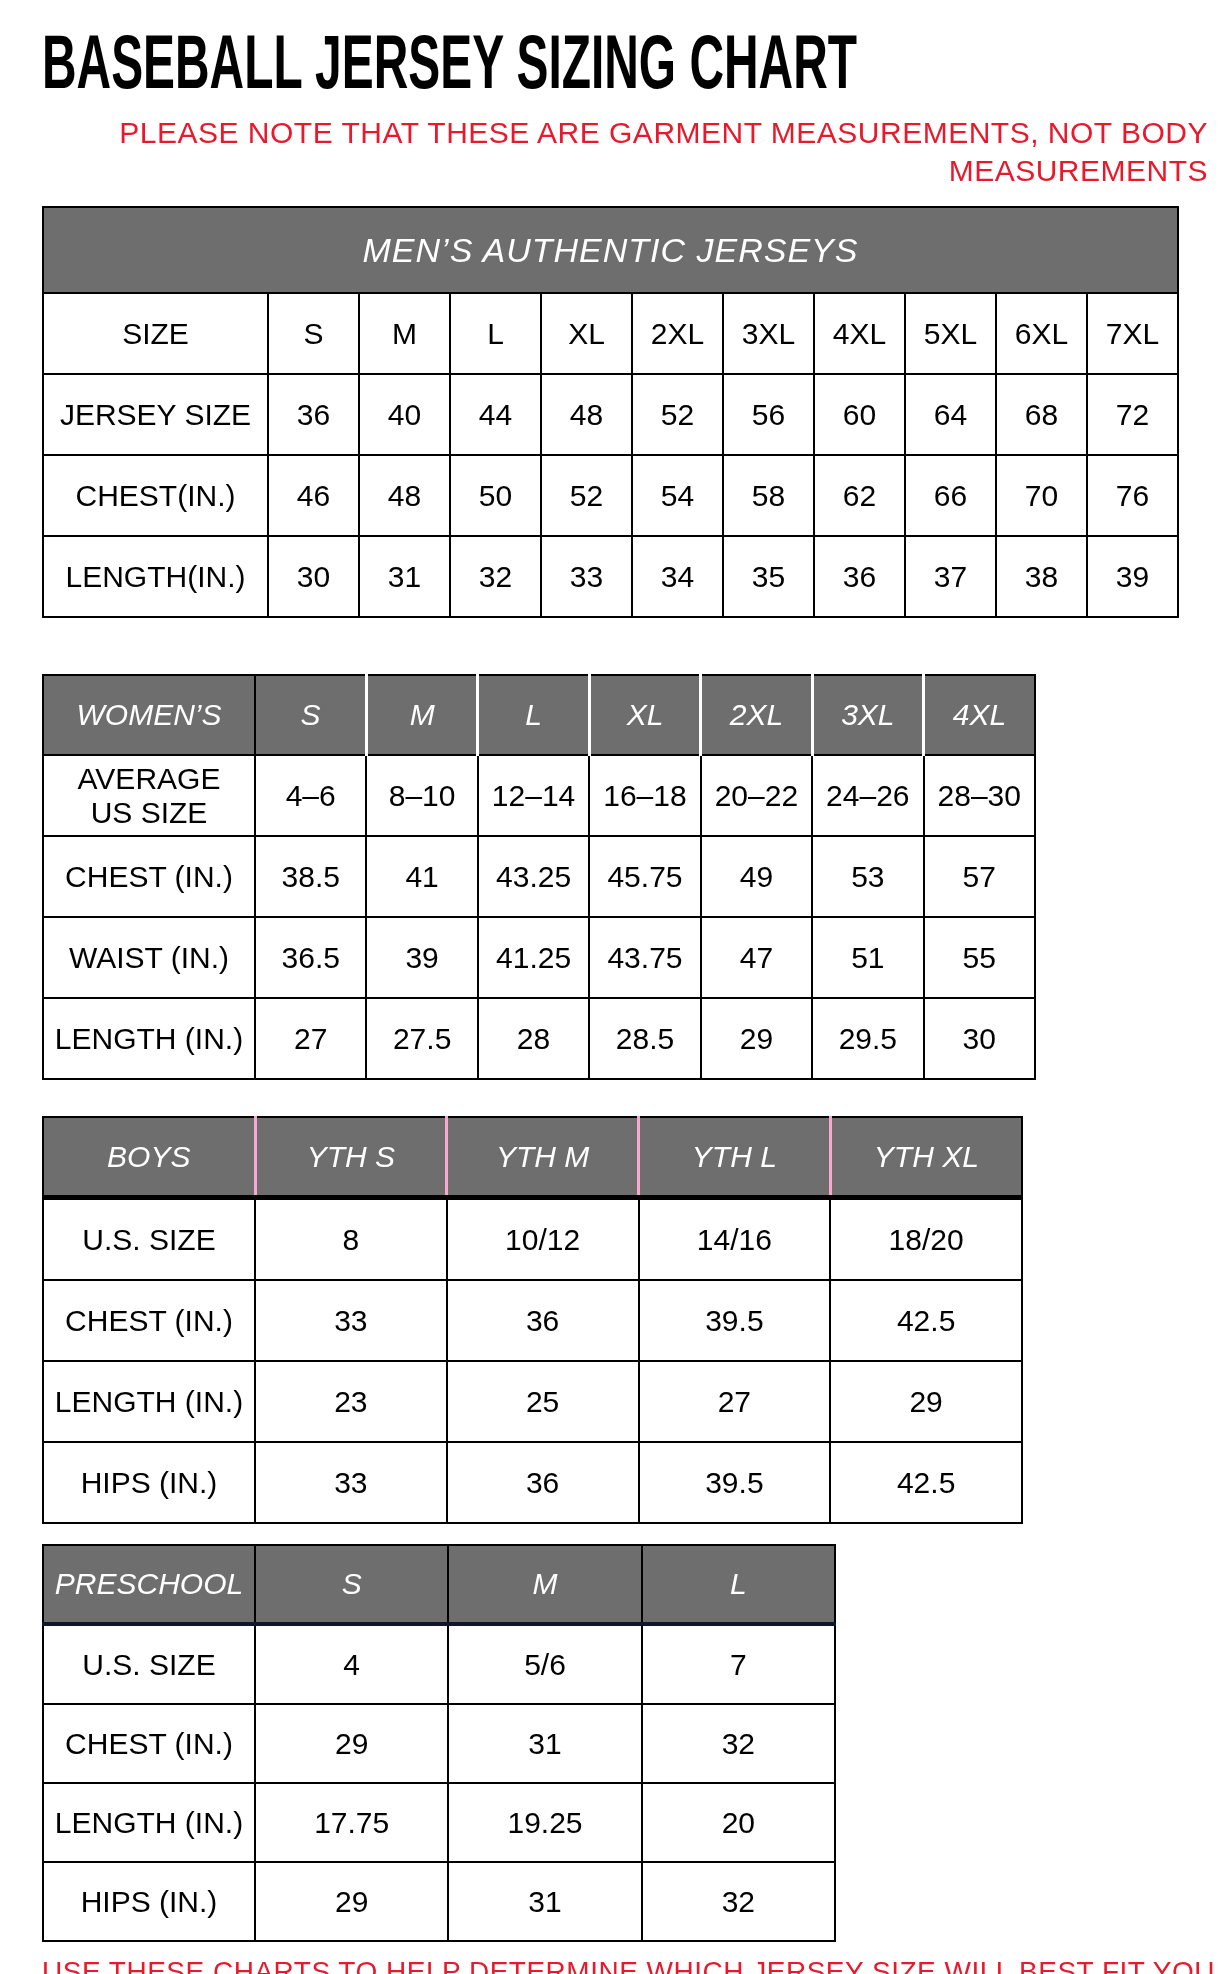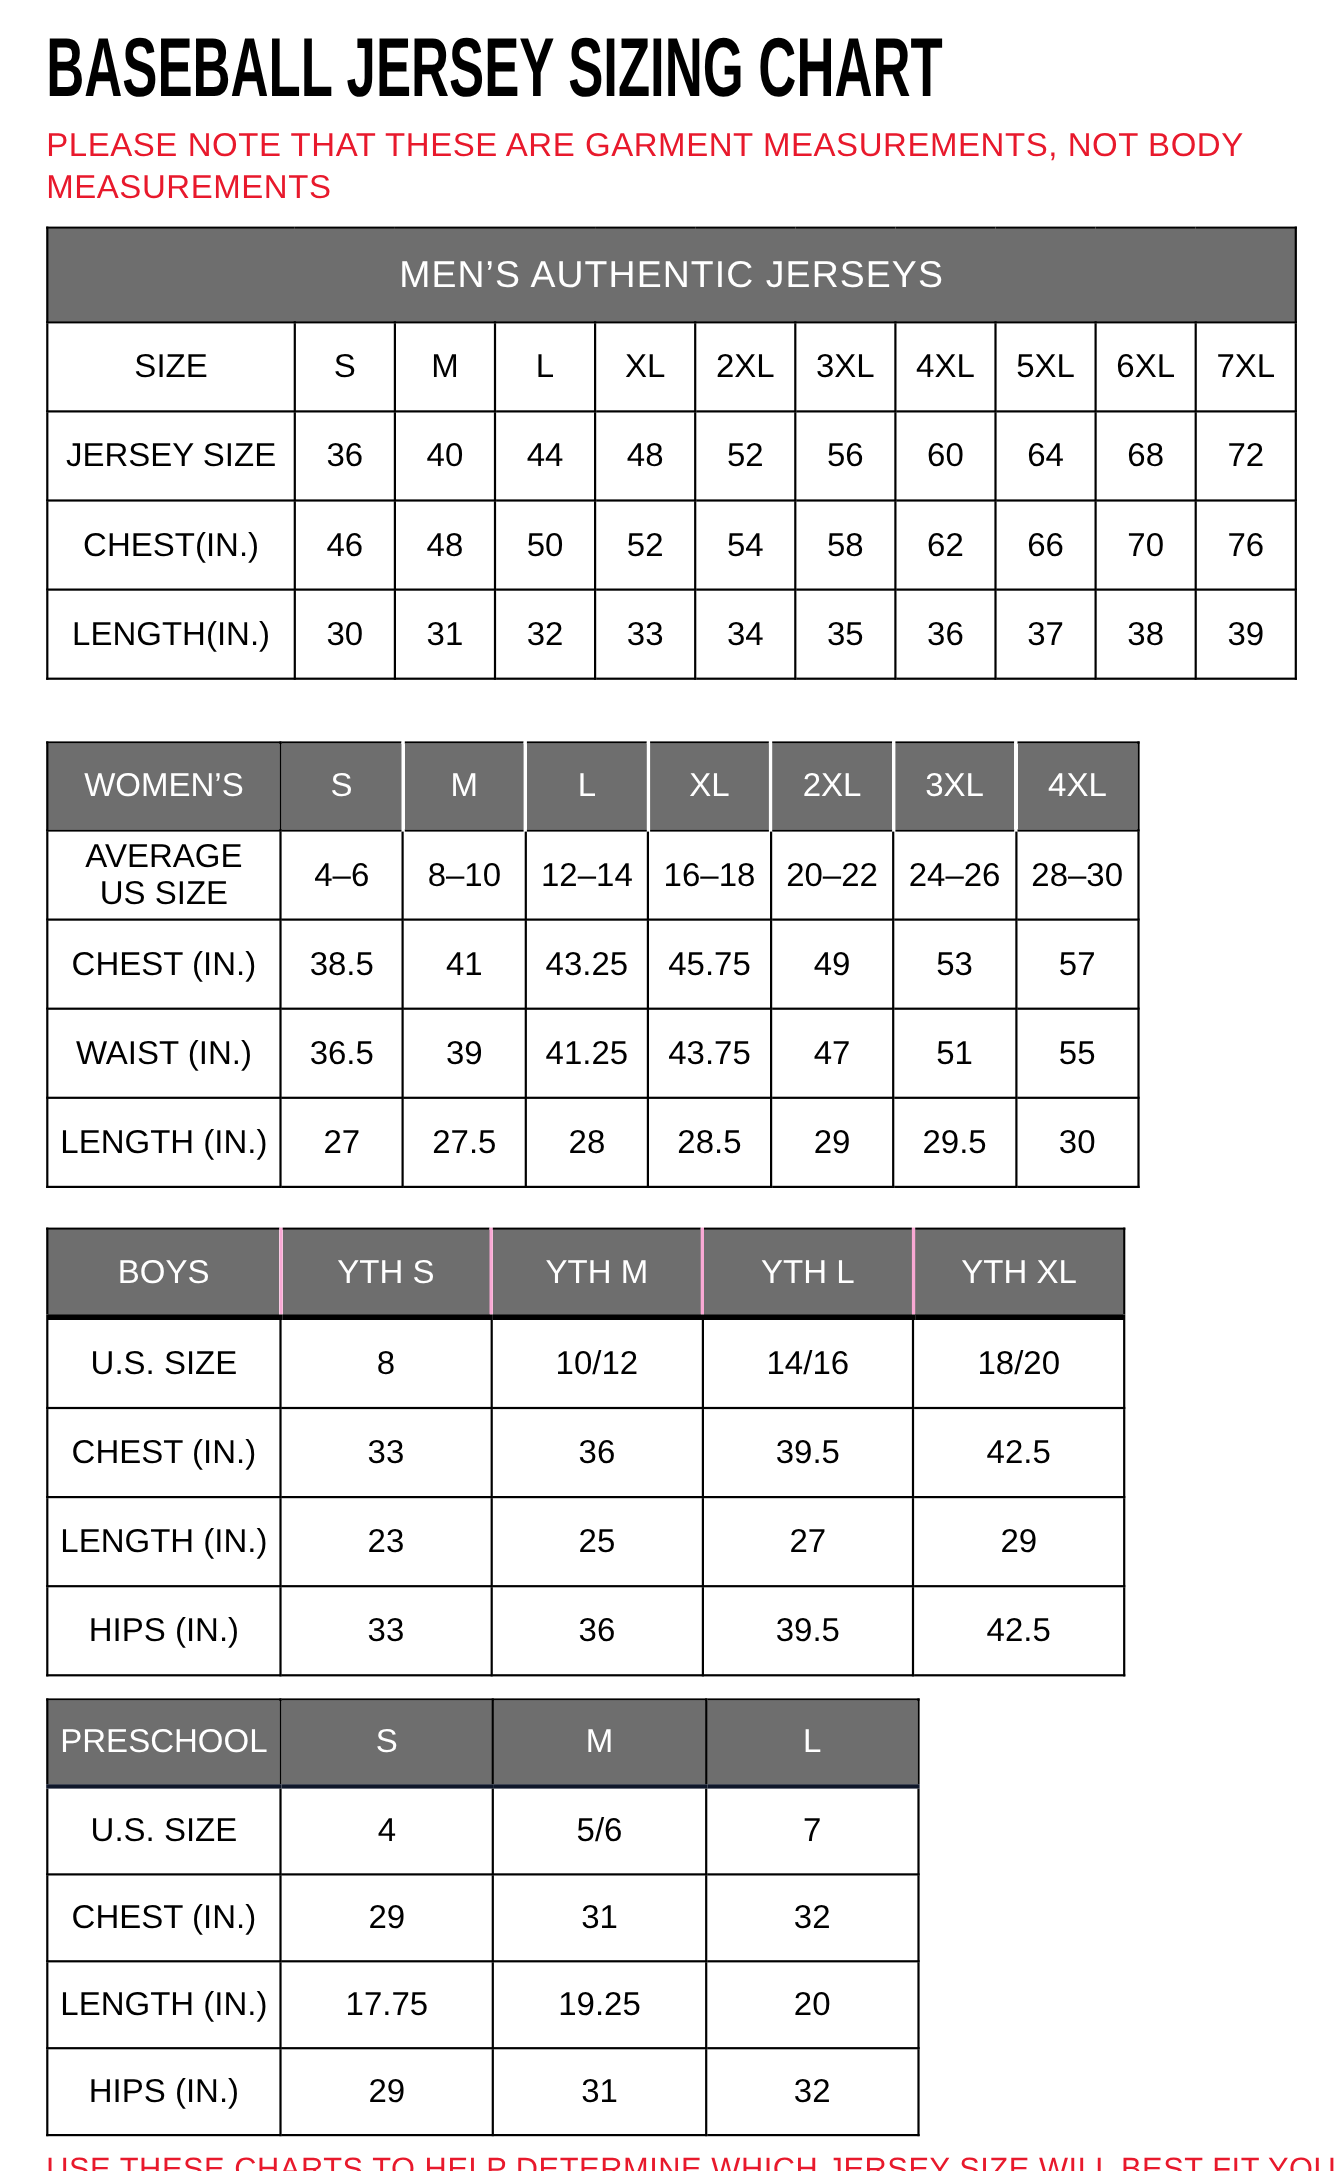--- a/index.html
+++ b/index.html
@@ -22,38 +22,40 @@
     display: inline-block;
     transform: scaleX(0.63);
     transform-origin: left center;
   }
 
   .note {
     margin-top: 16px;
     color: var(--red, #e8192c);
     font-size: 30px; line-height: 38px;
     letter-spacing: 0.5px;
+    text-align: right;
   }
 
   table.sizing-table {
     border-collapse: collapse;
     table-layout: fixed;
   }
   table.sizing-table th, table.sizing-table td {
     border: 2px solid #000;
     text-align: center;
     vertical-align: middle;
     padding: 0;
     font-weight: 400;
     font-size: 30px;
     overflow: hidden;
   }
   .banner {
     background: var(--gray, #6e6e6e);
     color: #fff;
+    font-style: italic;
   }
   .row-label { white-space: pre-line; line-height: 34px; }
 
   
   #tbl-mens { width: 1137px; margin-top: 16px; }
   #tbl-mens .col-label { width: 225px; }
   #tbl-mens .banner-merged { height: 84px; font-size: 34px; letter-spacing: 1px; }
   #tbl-mens .body-row td { height: 79px; border-radius: 10px; }
 
   

